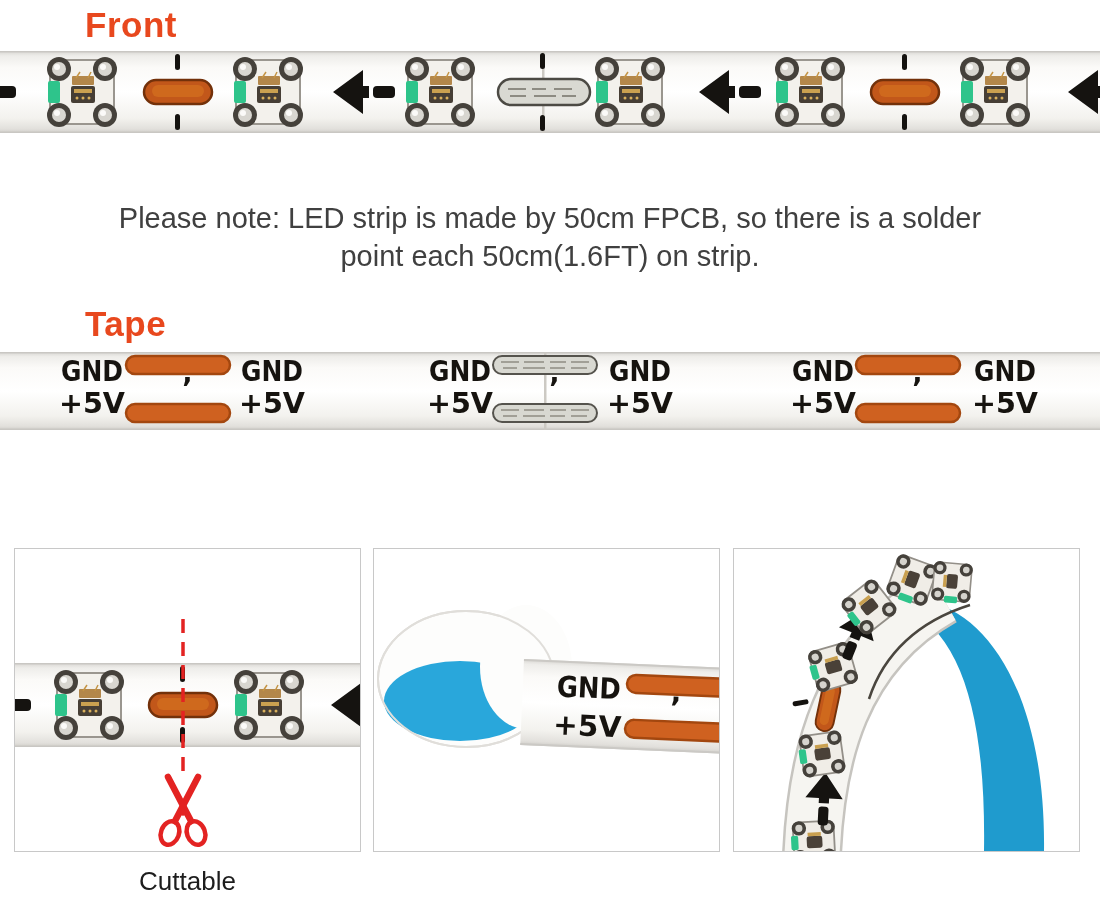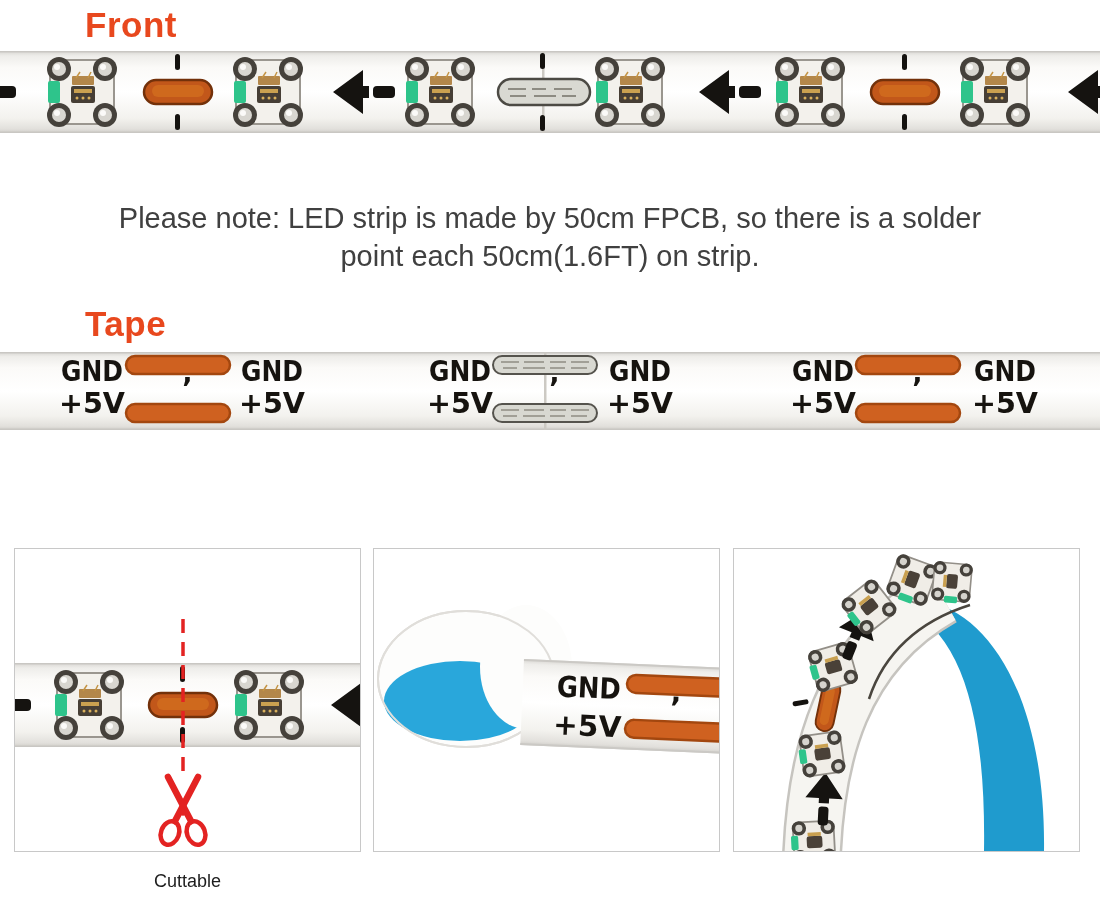--- a/index.html
+++ b/index.html
@@ -12,21 +12,21 @@
   .strip-photo{position:absolute;left:0;display:block;}
   #front-strip{top:51px;}
   #back-strip{top:352px;}
   .note{position:absolute;top:199px;left:0;width:100%;text-align:center;color:#404040;
         font-size:29px;line-height:38px;font-weight:400;}
   .feature-box{position:absolute;top:548px;height:302px;border:1px solid #c8c8c8;background:#fff;}
   #box-cuttable{left:14px;width:345px;}
   #box-tape{left:373px;width:345px;}
   #box-flexible{left:733px;width:345px;}
   .feature-box svg{display:block;}
-  .caption{position:absolute;top:866px;font-size:18px;line-height:30px;color:#1d1d1d;text-align:center;}
+  .caption{position:absolute;top:866px;font-size:26px;line-height:30px;color:#1d1d1d;text-align:center;}
   #caption-cuttable{left:14px;width:347px;}
   #caption-tape{left:373px;width:347px;}
   #caption-flexible{left:733px;width:347px;}
   .pcb-label{font-family:"DejaVu Sans",sans-serif;font-weight:bold;fill:#16130f;}
 </style>
 </head>
 <body>
 
 <div class="canvas">
 

